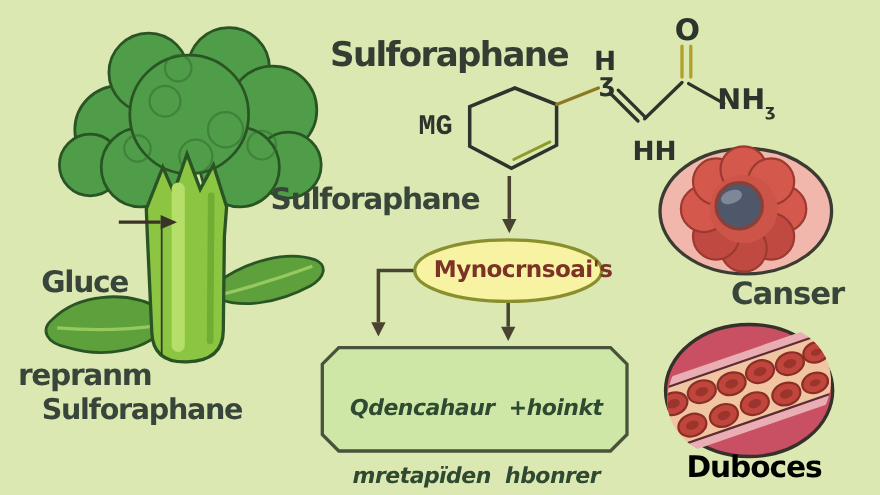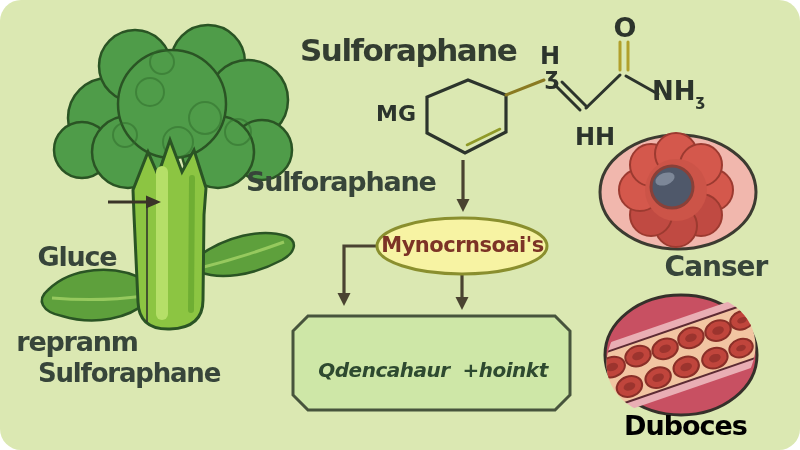--- a/index.html
+++ b/index.html
@@ -1,20 +1,19 @@
 <!DOCTYPE html>
 <html><head>
 <meta charset="utf-8">
 <style>
   html,body{margin:0;padding:0;}
   .stage{
     position:relative;width:800px;height:450px;overflow:hidden;
     background:#dbe8b2;
     font-family:"DejaVu Sans",sans-serif;
-    border-radius:21px;
   }
   .stage svg{position:absolute;left:0;top:0;}
   .txt{
     position:absolute;font-weight:700;color:#37453a;
     text-align:center;line-height:1.05;white-space:pre;
   }
   .title{font-size:31px;letter-spacing:-1.5px;color:#333d31;}
   .label-md{font-size:27px;letter-spacing:-1.2px;}
   .chem{color:#2c342c;}
   .oval-text{font-size:21px;letter-spacing:-0.5px;color:#7c3326;}
@@ -149,40 +148,41 @@
           <ellipse cx="682" cy="368" rx="6" ry="4"></ellipse>
             <ellipse cx="712" cy="369" rx="6" ry="4"></ellipse>
           <ellipse cx="740" cy="368" rx="5" ry="3"></ellipse>
         </g>
       </g>
     </g>
   </svg>
 
   <div class="txt title" style="left:300px;top:34px;width:212px;">Sulforaphane</div>
 
-  <div class="txt chem" style="left:372px;top:102px;width:48px;font-size:22px;">MG</div>
+  <div class="txt chem" style="left:372px;top:102px;width:48px;font-size:26px;font-family:Liberation Mono, monospace;">MG</div>
   <div class="txt chem" style="left:538px;top:44px;width:24px;font-size:24px;">H</div>
   <div class="txt chem" style="left:540px;top:64px;width:24px;font-size:23px;">ʒ</div>
   <div class="txt chem" style="left:574px;top:125px;width:42px;font-size:24px;">HH</div>
   <div class="txt chem" style="left:611px;top:14px;width:28px;font-size:27px;">O</div>
   <div class="txt chem" style="left:652px;top:78px;width:60px;font-size:26px;text-align:left;"><span>NH</span><span class="sub">ʒ</span></div>
 
   <div class="txt label-md" style="left:14px;top:186px;width:126px;">
     <div>Gluce</div>
     <div>repranm</div>
   </div>
 
   <div class="txt" style="left:246px;top:168px;width:186px;font-size:27px;letter-spacing:-1.2px;">Sulforaphane</div>
 
   <div class="txt" style="left:38px;top:360px;width:180px;font-size:26px;letter-spacing:-1.2px;">Sulforaphane</div>
 
-  <div class="txt oval-text" style="left:380px;top:234px;width:165px;">Mynocrnsoai's</div>
+  <div class="txt oval-text" style="left:380px;top:234px;width:165px;padding-left:13px;">Mynocrnsoai's</div>
 
   <div class="txt" style="left:295px;top:322px;width:276px;">
     <div class="box-line">Qdencahaur  +hoinkt</div>
+    <div class="box-line">mretapïden  hbonrer</div>
     
   </div>
 
   <div class="txt" style="left:656px;top:252px;width:120px;font-size:28px;letter-spacing:-1px;">Canser</div>
 
   <div class="txt" style="left:624px;top:412px;width:122px;font-size:27px;letter-spacing:-1px;color:#000000;">Duboces</div>
 
 </div>
 
 </body></html>

